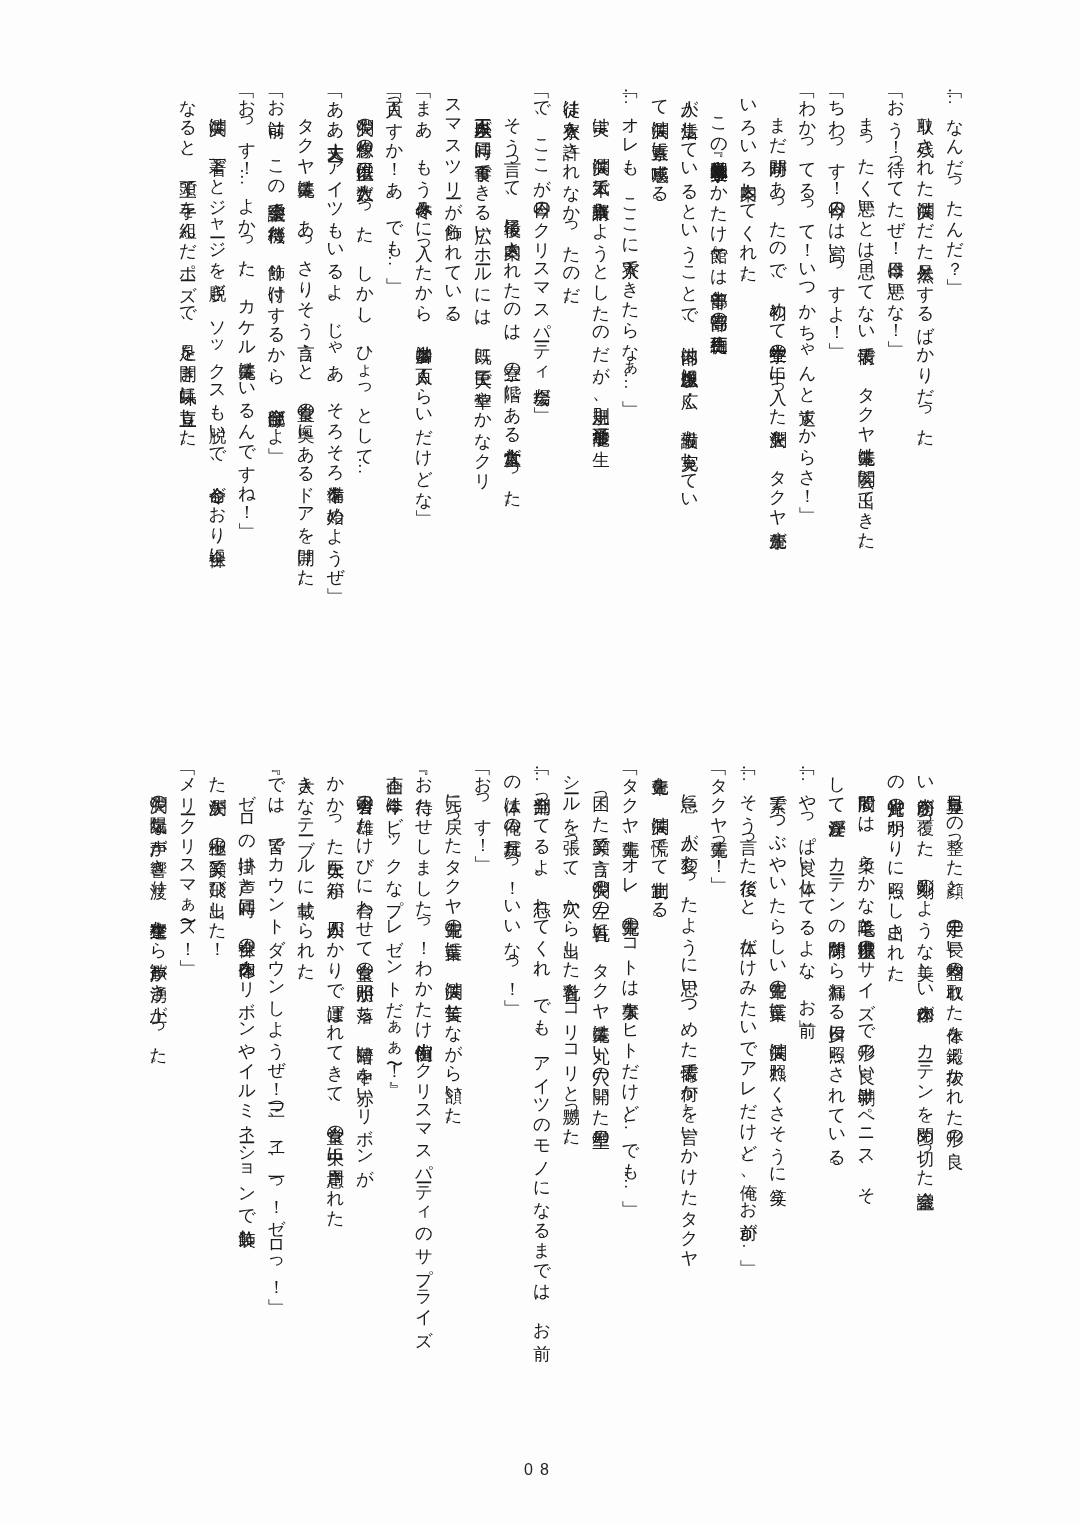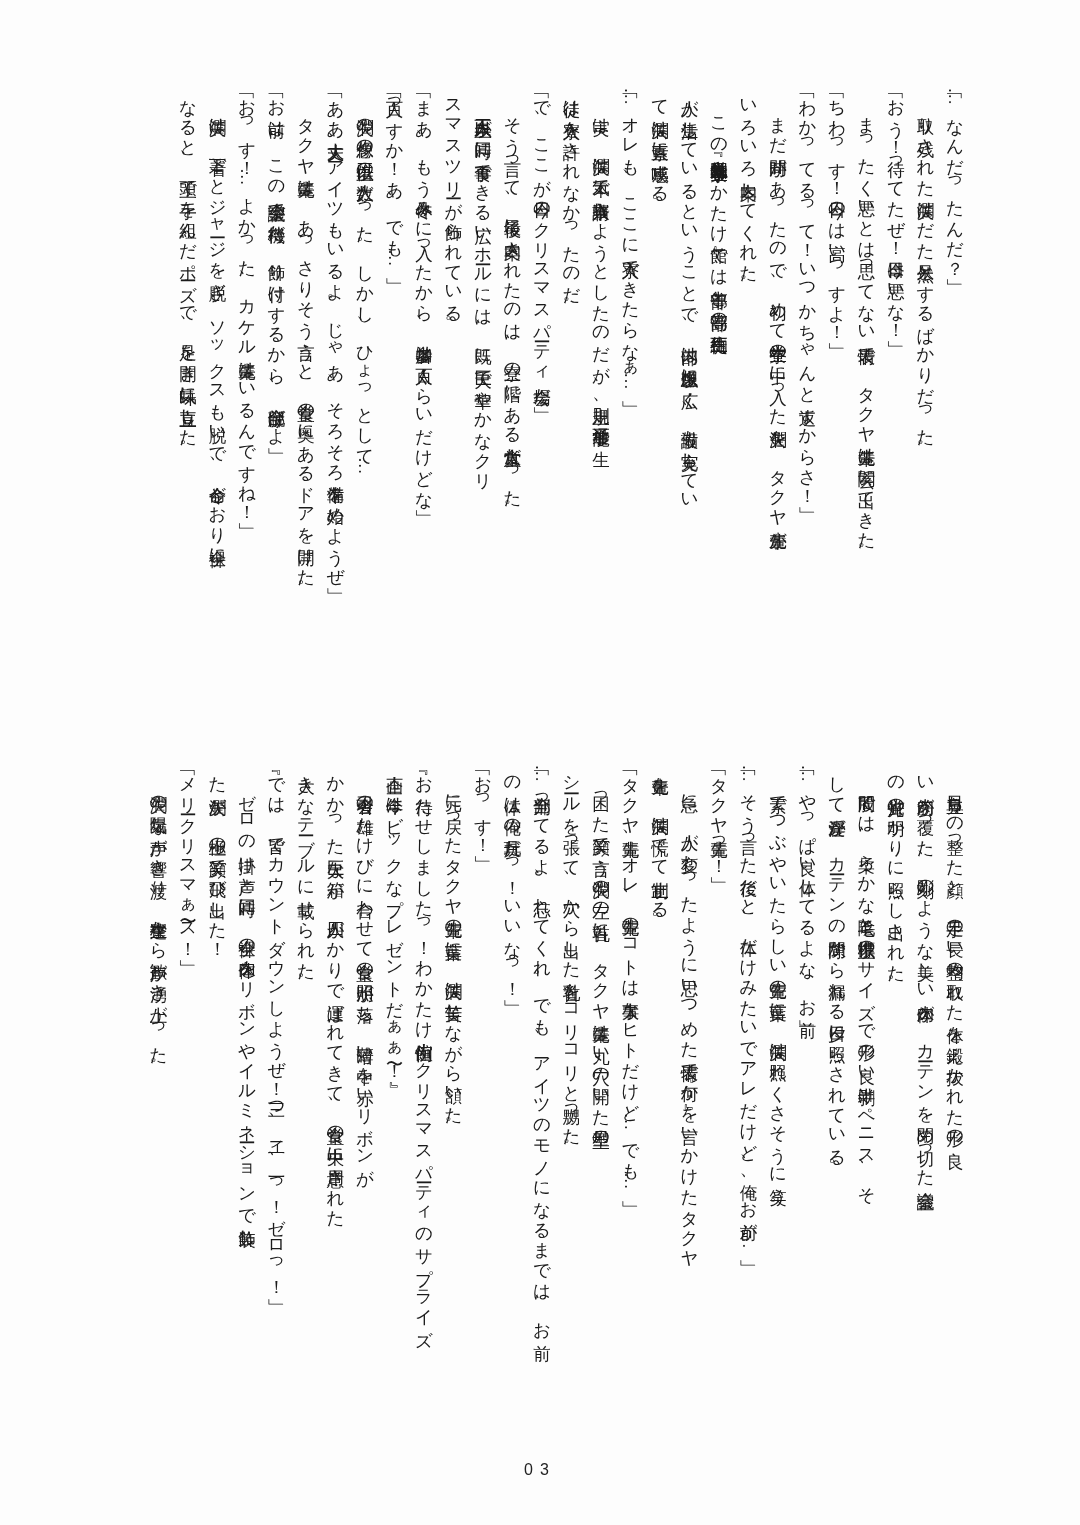--- a/index.html
+++ b/index.html
@@ -117,15 +117,15 @@
       <p class="indent">司会者の雄たけびに合わせて食堂の照明が落ち、薄暗い中を赤いリボンが</p>
       <p>かかった巨大な箱が、四人がかりで運ばれてきて、食堂の中央に用意された</p>
       <p>大きなテーブルに載せられた。</p>
       <p>『では、皆でカウントダウンしようぜ！三つ、二ィ、一っ！ゼロっ！」</p>
       <p class="indent">ゼロの掛け声と同時に、全裸の肉体をリボンやイルミネーションで装飾し</p>
       <p>た潤矢が、極上の笑顔で飛び出した！</p>
       <p>「メリークリスマぁ〜ス！」</p>
       <p class="indent">潤矢の陽気な声が響き渡り、寮生達から歓声が湧き上がった。</p>
     </div>
 
-  <div class="page-number">03</div>
+  <div class="page-number">08</div>
 
 </div>
 
 </body></html>

